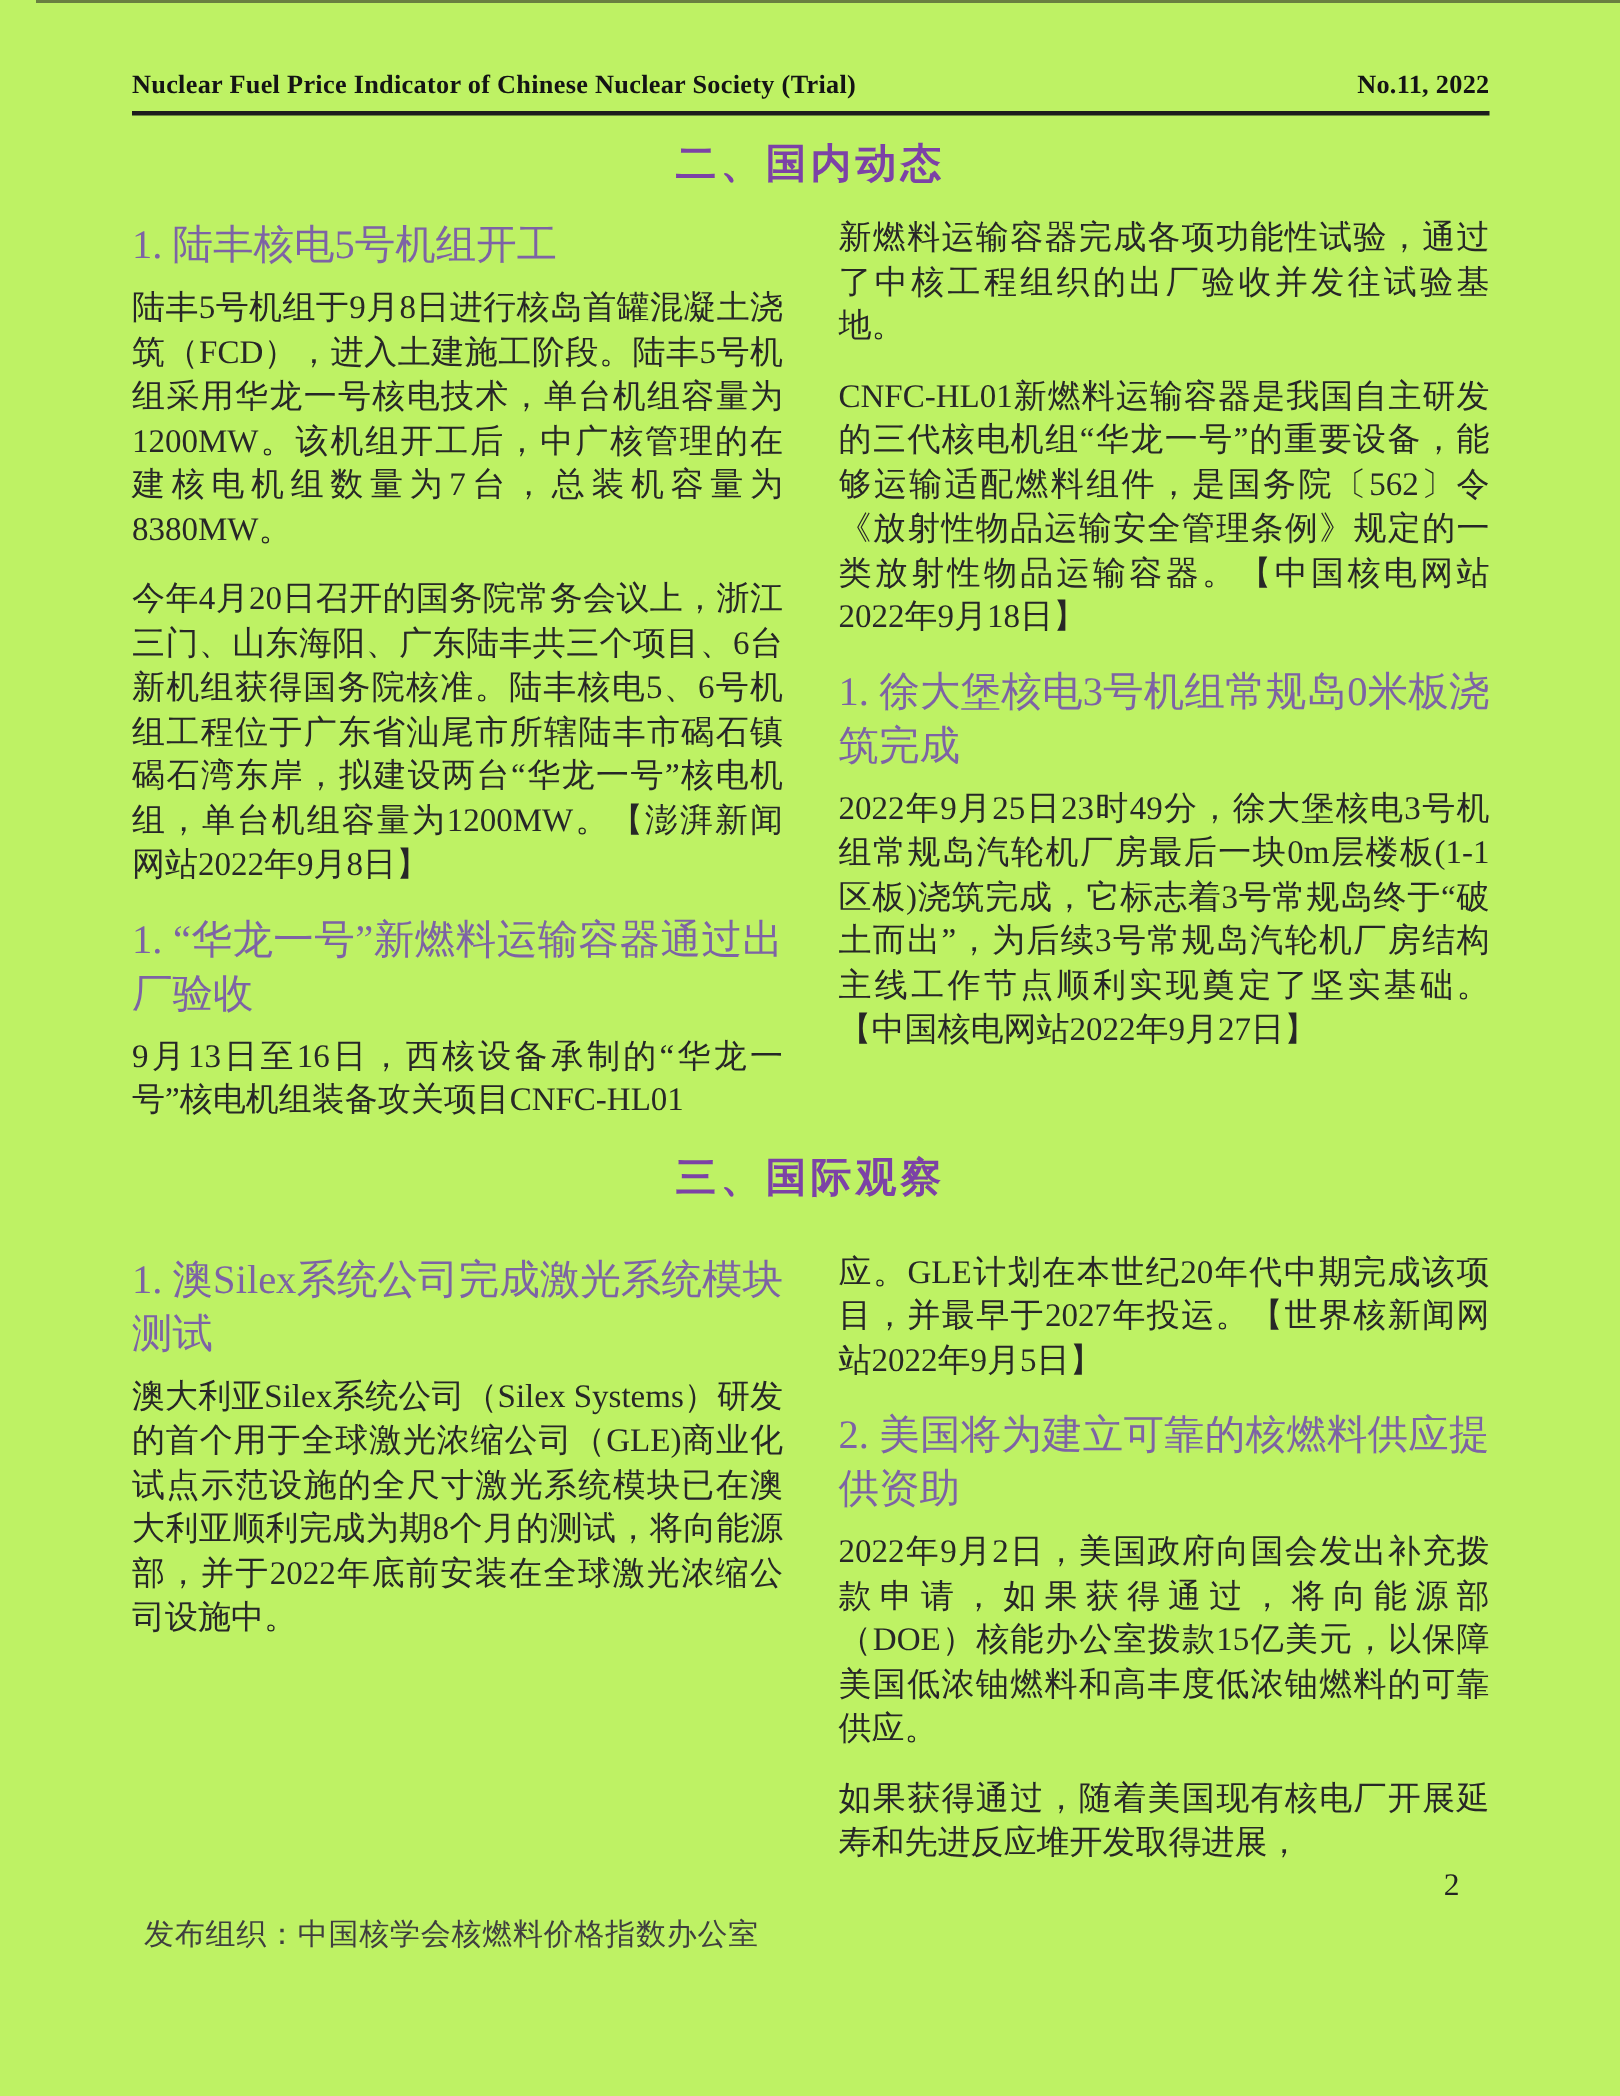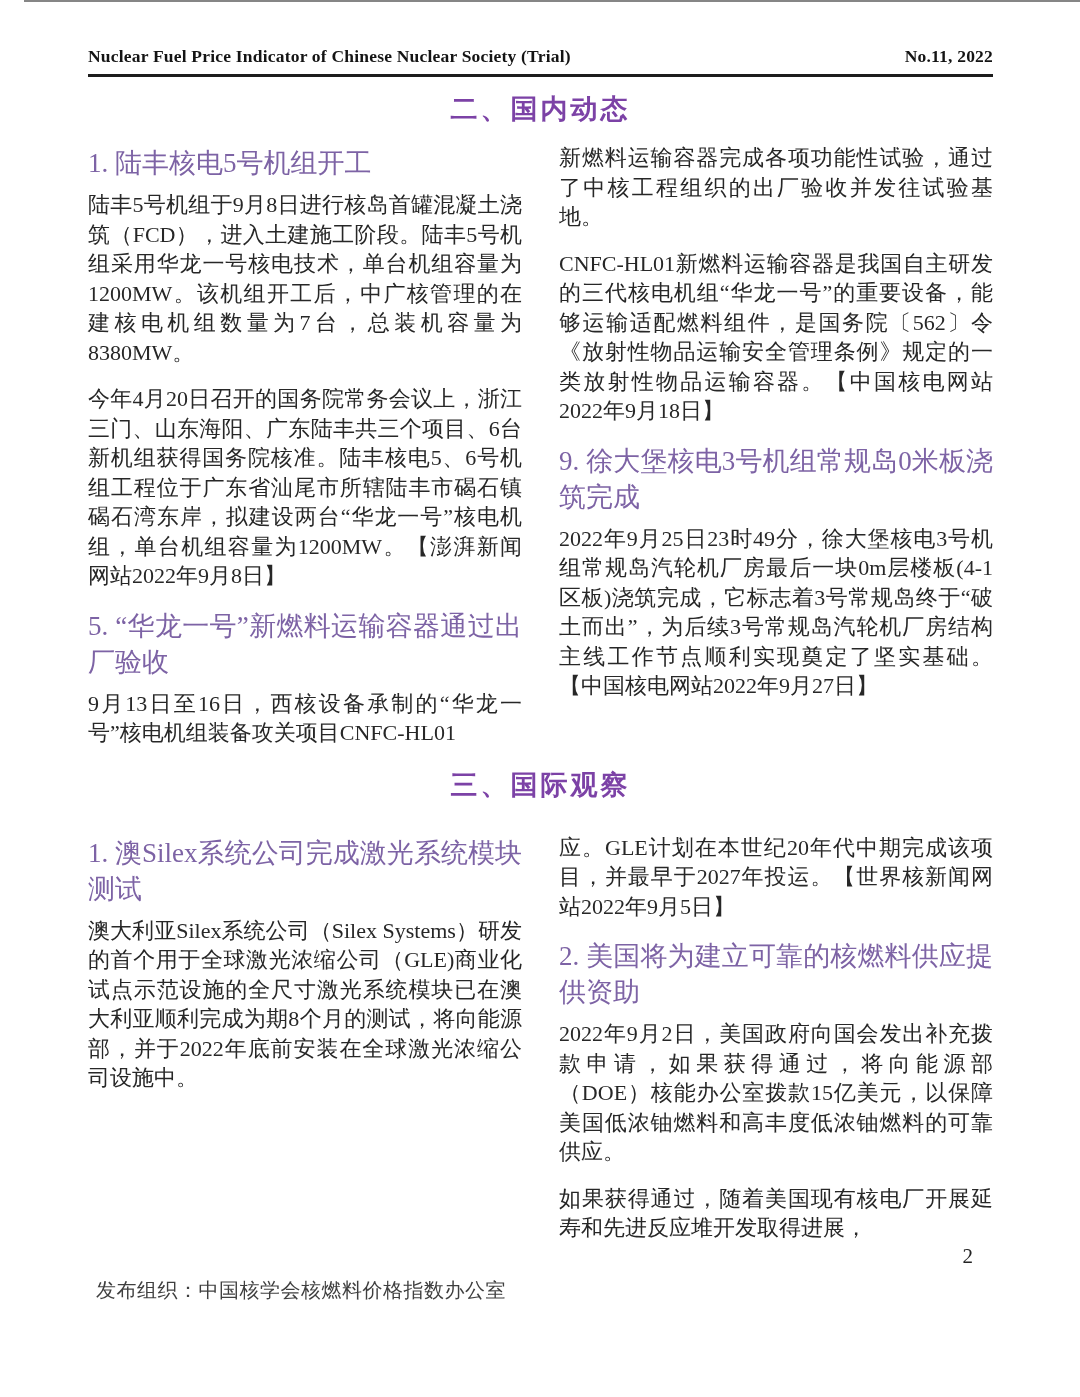--- a/index.html
+++ b/index.html
@@ -3,21 +3,21 @@
 <meta charset="utf-8">
 <style>
   :root{
     --title-purple:#7C42A6;
     --sub-purple:#7D63A5;
     --body-ink:#272727;
     --footer-ink:#3F3F3F;
   }
   html,body{margin:0;padding:0;background:#e9e9e9;}
   .page{
-    width:1080px;height:1397px;background:#ffffff;
+    width:1080px;height:1397px;background:#bef264;
     box-sizing:border-box;padding:46px 87px 0 88px;
     position:relative;overflow:hidden;
     font-family:"Liberation Serif","DejaVu Serif",serif;
   }
   .edge-artifact{
     position:absolute;top:0;left:24px;right:0;height:2px;
     background:rgba(35,35,35,.55);
   }
   .doc-header{
     display:flex;justify-content:space-between;align-items:baseline;
@@ -63,28 +63,28 @@
   </div>
   <div class="header-rule"></div>
 
   <div class="section-title">二、国内动态</div>
 
   <div class="cols">
     <div class="col">
       <div class="sub">1. 陆丰核电5号机组开工</div>
       <p class="body">陆丰5号机组于9月8日进行核岛首罐混凝土浇筑（FCD），进入土建施工阶段。陆丰5号机组采用华龙一号核电技术，单台机组容量为1200MW。该机组开工后，中广核管理的在建核电机组数量为7台，总装机容量为8380MW。</p>
       <p class="body">今年4月20日召开的国务院常务会议上，浙江三门、山东海阳、广东陆丰共三个项目、6台新机组获得国务院核准。陆丰核电5、6号机组工程位于广东省汕尾市所辖陆丰市碣石镇碣石湾东岸，拟建设两台“华龙一号”核电机组，单台机组容量为1200MW。【澎湃新闻网站2022年9月8日】</p>
-      <div class="sub">5. “华龙一号”新燃料运输容器通过出厂验收</div>
+      <div class="sub">1. “华龙一号”新燃料运输容器通过出厂验收</div>
       <p class="body last">9月13日至16日，西核设备承制的“华龙一号”核电机组装备攻关项目CNFC-HL01</p>
     </div>
     <div class="col">
       <p class="body">新燃料运输容器完成各项功能性试验，通过了中核工程组织的出厂验收并发往试验基地。</p>
       <p class="body">CNFC-HL01新燃料运输容器是我国自主研发的三代核电机组“华龙一号”的重要设备，能够运输适配燃料组件，是国务院〔562〕令《放射性物品运输安全管理条例》规定的一类放射性物品运输容器。【中国核电网站2022年9月18日】</p>
-      <div class="sub">9. 徐大堡核电3号机组常规岛0米板浇筑完成</div>
-      <p class="body last">2022年9月25日23时49分，徐大堡核电3号机组常规岛汽轮机厂房最后一块0m层楼板(4-1区板)浇筑完成，它标志着3号常规岛终于“破土而出”，为后续3号常规岛汽轮机厂房结构主线工作节点顺利实现奠定了坚实基础。【中国核电网站2022年9月27日】</p>
+      <div class="sub">1. 徐大堡核电3号机组常规岛0米板浇筑完成</div>
+      <p class="body last">2022年9月25日23时49分，徐大堡核电3号机组常规岛汽轮机厂房最后一块0m层楼板(1-1区板)浇筑完成，它标志着3号常规岛终于“破土而出”，为后续3号常规岛汽轮机厂房结构主线工作节点顺利实现奠定了坚实基础。【中国核电网站2022年9月27日】</p>
     </div>
   </div>
 
   <div class="section-title intl">三、国际观察</div>
 
   <div class="cols">
     <div class="col">
       <div class="sub">1. 澳Silex系统公司完成激光系统模块测试</div>
       <p class="body">澳大利亚Silex系统公司（Silex Systems）研发的首个用于全球激光浓缩公司（GLE)商业化试点示范设施的全尺寸激光系统模块已在澳大利亚顺利完成为期8个月的测试，将向能源部，并于2022年底前安装在全球激光浓缩公司设施中。</p>
     </div>

